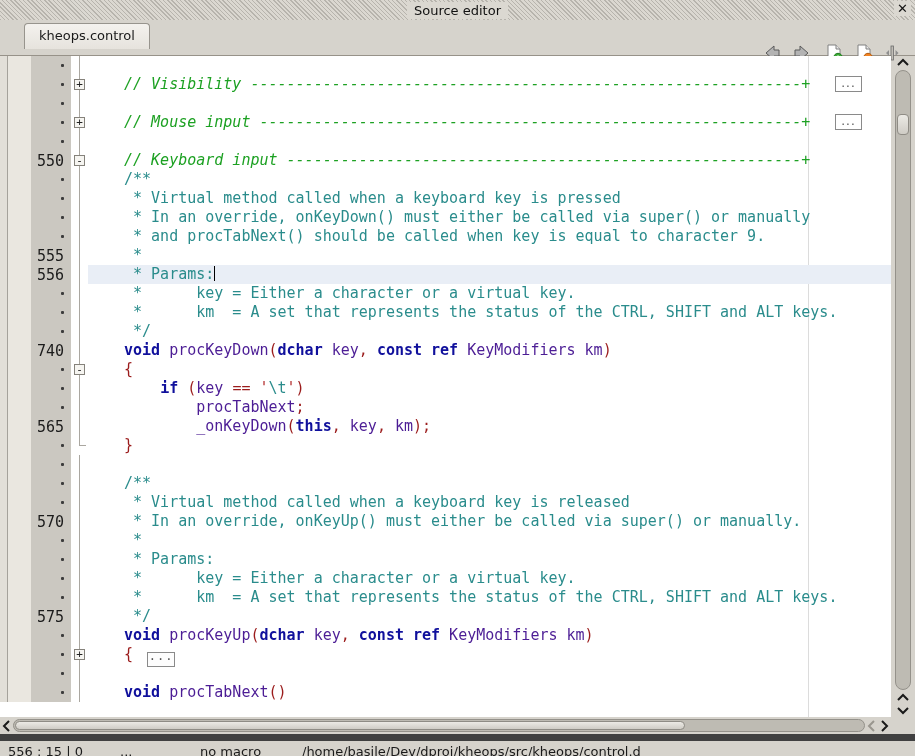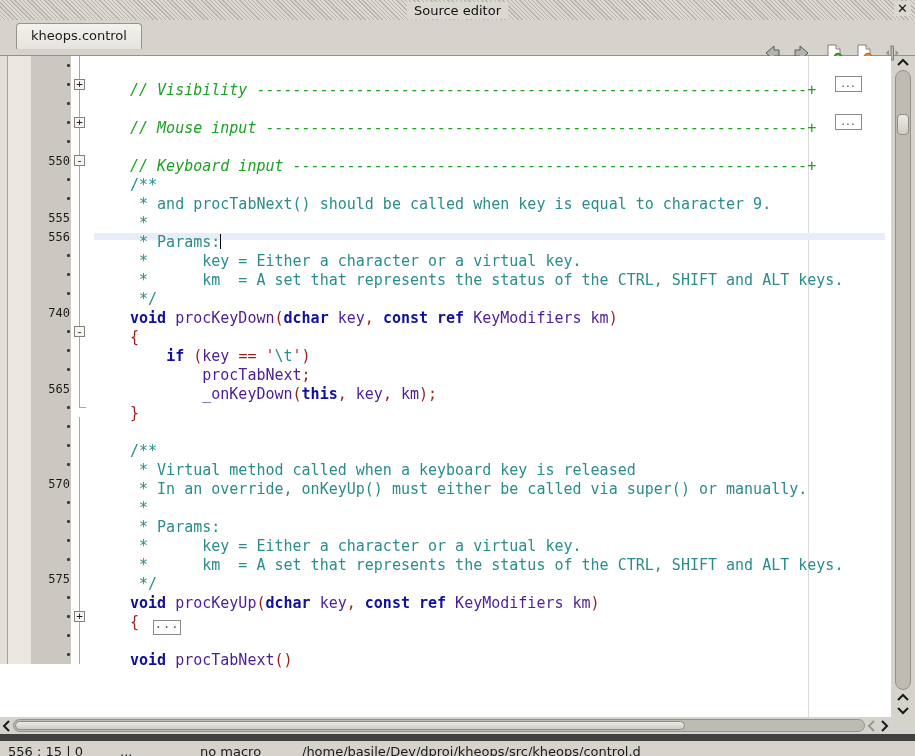--- a/index.html
+++ b/index.html
@@ -10,42 +10,42 @@
   
   .titlebar { height: 20px; position: relative; background: #dbd8d1;
     background-image: repeating-linear-gradient(45deg, #b7b4ad 0 1px, transparent 1px 3px);
     display: flex; align-items: center; justify-content: center; flex: 0 0 20px; }
   .titlebar .title { background: #dbd8d1; padding: 1px 7px; font-size: 13px; color: #111; }
   .titlebar .close { position: absolute; right: 4px; top: 1px; background: #dbd8d1; padding: 0 3px;
     font-size: 13px; font-weight: bold; color: #111; cursor: default; }
 
   
   .tabbar { height: 35px; flex: 0 0 35px; position: relative; background: #d6d3cc; }
-  .tab { position: absolute; left: 16px; top: 3px; height: 26px; padding: 4px 14px 0 14px;
+  .tab { position: absolute; left: 24px; top: 3px; height: 26px; padding: 4px 14px 0 14px;
     background: linear-gradient(#f4f2ee, #e6e3dd); border: 1px solid #97948d; border-bottom: none;
     border-radius: 4px 4px 0 0; font-size: 13px; color: #1a1a1a; }
   .toolbtn { position: absolute; top: 23px; width: 20px; height: 20px; }
 
   
   .editor { flex: 0 0 662px; height: 662px; display: flex; border-top: 1px solid #979289; background: #fff; }
   .rows-col { flex: 1; position: relative; overflow: hidden; background: #fff; }
   .margin-line { position: absolute; left: 808px; top: 0; bottom: 0; width: 1px; background: #dcdcdc; z-index: 0; }
   .row { display: flex; height: 19px; position: relative; }
   .gut { width: 71px; flex: 0 0 71px; display: flex; justify-content: flex-end; align-items: center;
-    padding-right: 1px;
+    padding-right: 7px;
     background: linear-gradient(90deg,#e2dfd8 0,#e2dfd8 7px,#a5a29b 7px,#a5a29b 8px,#eae7e0 8px,#eae7e0 31px,#cbc8c1 31px);
-    font-family: "DejaVu Sans Mono", monospace; font-size: 12px; color: #1b1b1b; }
+    font-family: "DejaVu Sans Mono", monospace; font-size: 15px; color: #1b1b1b; }
   .gut .dot { display: inline-block; width: 3px; height: 3px; background: #3c3c3c; border-radius: 1px; }
   .fold { width: 17px; flex: 0 0 17px; position: relative; background: #fff; }
   .fold::before { content: ''; position: absolute; left: 8px; top: 0; bottom: 0; width: 1px; background: #aaa7a0; }
   .fold.fend::before { bottom: 9px; }
   .fold.fend::after { content: ''; position: absolute; left: 8px; top: 9px; width: 7px; height: 1px; background: #aaa7a0; }
   .fbox { position: absolute; left: 3px; top: 4px; width: 11px; height: 11px; border: 1px solid #85827b;
     background: #f6f5f1; color: #222; font: 11px/9px "DejaVu Sans Mono", monospace; text-align: center; z-index: 2; }
-  pre.txt { flex: 1; margin: 6px; padding-left: 36px; font: 15px/19px "DejaVu Sans Mono", monospace;
+  pre.txt { flex: 1; margin: 0; padding-left: 36px; font: 15px/19px "DejaVu Sans Mono", monospace;
     color: #3f3f3f; position: relative; z-index: 1; white-space: pre; }
   .row.cur pre.txt { background: #e9eef6; }
   .kw  { color: #10109c; font-weight: bold; }
   .id  { color: #4c1d95; }
   .sym { color: #9b1c1c; }
   .cmt { color: #1da123; font-style: italic; }
   .doc { color: #2a8c8c; }
   .str { color: #b43030; }
   .esc { color: #2a8c8c; }
   .caret { display: inline-block; width: 1px; height: 15px; background: #000; vertical-align: -2px; }
@@ -184,20 +184,34 @@
             <span class="dot"></span>
           </div>
           <div class="fold"></div>
           <pre class="txt"><span class="doc">/**</span></pre>
         </div>
         <div class="row">
           <div class="gut">
             <span class="dot"></span>
           </div>
           <div class="fold"></div>
+          <pre class="txt"><span class="doc"> * Virtual method called when a keyboard key is pressed</span></pre>
+        </div>
+        <div class="row">
+          <div class="gut">
+            <span class="dot"></span>
+          </div>
+          <div class="fold"></div>
+          <pre class="txt"><span class="doc"> * In an override, onKeyDown() must either be called via super() or manually</span></pre>
+        </div>
+        <div class="row">
+          <div class="gut">
+            <span class="dot"></span>
+          </div>
+          <div class="fold"></div>
           <pre class="txt"><span class="doc"> * and procTabNext() should be called when key is equal to character 9.</span></pre>
         </div>
         <div class="row">
           <div class="gut">555</div>
           <div class="fold"></div>
           <pre class="txt"><span class="doc"> *</span></pre>
         </div>
         <div class="row cur">
           <div class="gut">556</div>
           <div class="fold"></div>

